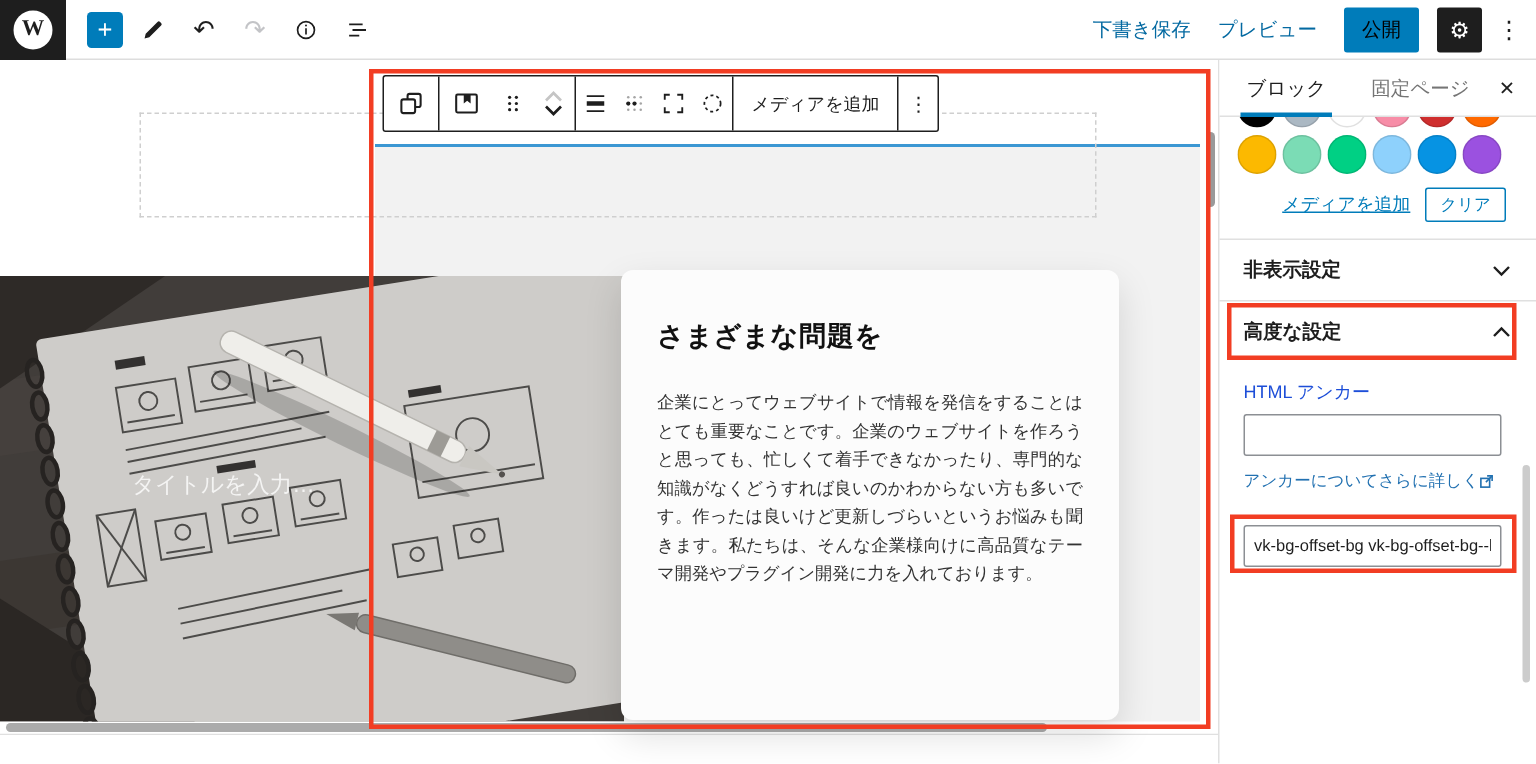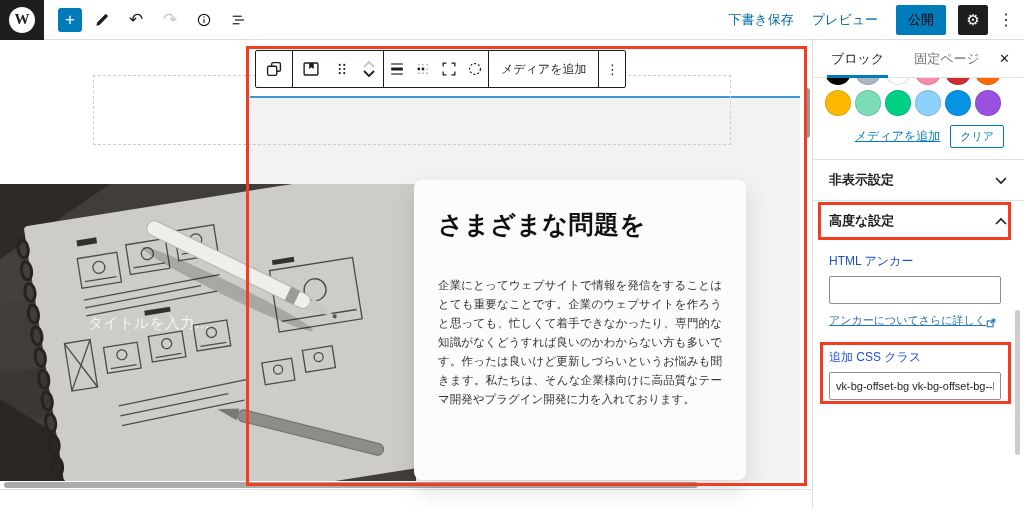--- a/index.html
+++ b/index.html
@@ -33,22 +33,22 @@
   
   .dashed-block { position:absolute; left:93px; top:35px; width:638px; height:70px; border:1px dashed #cfcfcf; z-index:1; }
 
   
   .photo { position:absolute; left:0; top:144px; width:416px; height:297px; z-index:2; }
   .cover-title { position:absolute; left:88px; top:274px; z-index:3; color:rgba(255,255,255,.78); font-size:15px; }
 
   
   .panel { position:absolute; left:414px; top:140px; width:332px; height:300px; background:#fcfcfc; border-radius:8px;
            box-shadow:0 10px 25px rgba(0,0,0,.13); z-index:3; padding:24px 24px 14px; display:flex; flex-direction:column; }
-  .panel h2 { font-size:25px; line-height:40px; font-weight:700; letter-spacing:.5px; color:#111; }
-  .panel p { margin-top:32px; font-size:11.5px; line-height:19px; color:#333; word-break:break-all; text-align:justify; }
+  .panel h2 { font-size:18px; line-height:40px; font-weight:700; letter-spacing:.5px; color:#111; }
+  .panel p { margin-top:16px; font-size:11.5px; line-height:19px; color:#333; word-break:break-all; text-align:justify; }
   .more-btn { margin-top:10px; align-self:center; display:flex; align-items:center; gap:8px; background:#fff;
               border:1px solid #e4e4e4; border-radius:22px; padding:9px 42px; font-size:12.5px; color:#1e1e1e;
               box-shadow:0 2px 6px rgba(0,0,0,.08); }
   .arrow-circ { width:16px; height:16px; border-radius:50%; background:#2a9d8f; color:#fff; font-size:10px; line-height:16px;
                 text-align:center; display:inline-block; }
 
   
   .blk-toolbar { position:absolute; left:255px; top:10px; height:38px; background:#fff; border:1px solid #1e1e1e; border-radius:2px;
                  display:flex; z-index:4; }
   .tb-group { display:flex; align-items:stretch; border-right:1px solid #1e1e1e; }
@@ -87,21 +87,21 @@
 
   .divider { border-top:1px solid #e0e0e0; }
   .panel-row { height:40px; display:flex; align-items:center; justify-content:space-between; padding:0 16px; background:none; border:none; width:100%; font-size:13px; font-weight:bold; color:#1e1e1e;gap:43px; }
   .row-advanced { position:relative;justify-content:space-between; }
   .row-advanced::after { content:""; position:absolute; left:5px; right:13px; top:1px; bottom:1px; border:3px solid #f23d23; pointer-events:none; }
 
   .adv-body { padding:12px 16px 0; }
   .field-label { font-size:12px; color:#1d4ed8; margin-bottom:6px; display:block; }
   .sb-input { width:172px; height:28px; border:1px solid #8c8f94; border-radius:2px; font-size:11px; padding:0 6px; color:#1e1e1e; background:#fff; }
   .help { font-size:11px; line-height:14.5px; color:#757575; margin-top:11px; }
-  .anchor-link { display:inline-flex; align-items:flex-end; gap:0; margin-top:9px; font-size:11px; color:#2271b1; text-decoration:underline; background:none; border:none; }
+  .anchor-link { display:inline-flex; align-items:center; gap:0; margin-top:9px; font-size:11px; color:#2271b1; background:none; border:none; }
   .css-wrap { margin-top:21px; position:relative; }
   .css-wrap::after { content:""; position:absolute; left:-9px; right:-3px; top:-7px; bottom:-4px; border:3px solid #f23d23; pointer-events:none; }
   .sb-scroll { position:absolute; right:4px; top:270px; width:5px; height:145px; background:#ccc; border-radius:3px; }
 </style>
 </head>
 <body>
 
 <div class="app">
 
   <header class="topbar">
@@ -383,21 +383,20 @@
         <button class="anchor-link">
           <span>アンカーについてさらに詳しく</span>
           <svg width="10" height="10" viewBox="0 0 12 12" fill="none" stroke="#2271b1" stroke-width="1.3">
               <rect x="1.5" y="3.5" width="7" height="7"></rect>
               <path d="M6.5 1.5h4v4"></path>
               <path d="M10.5 1.5L5.5 6.5"></path>
             </svg>
         </button>
 
         <div class="css-wrap">
-          <label class="field-label">追加 CSS クラス</label>
           <input class="sb-input" value="vk-bg-offset-bg vk-bg-offset-bg--left" style="">
         </div>
         
       </div>
 
       <div class="sb-scroll"></div>
     </aside>
   </div>
 </div>
 

